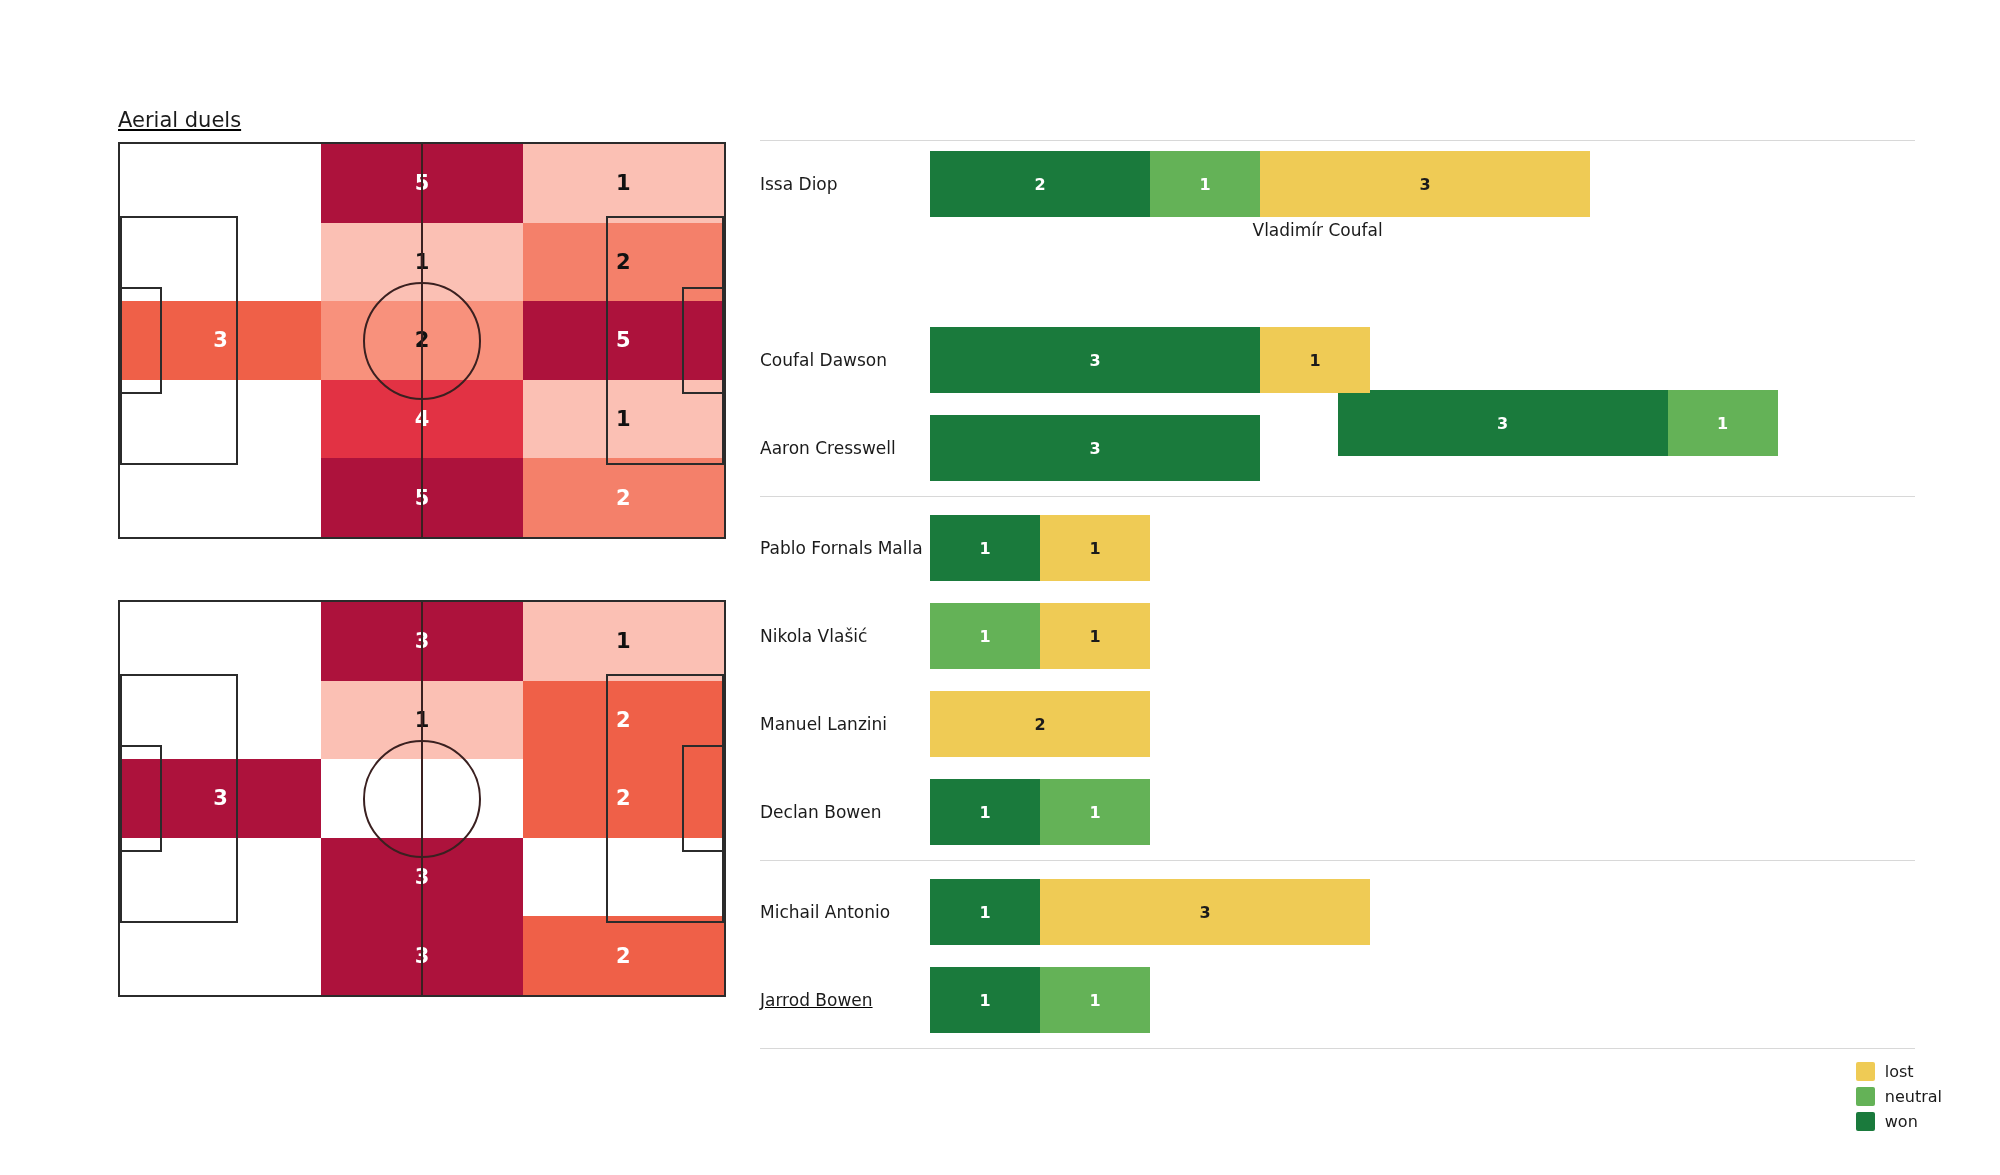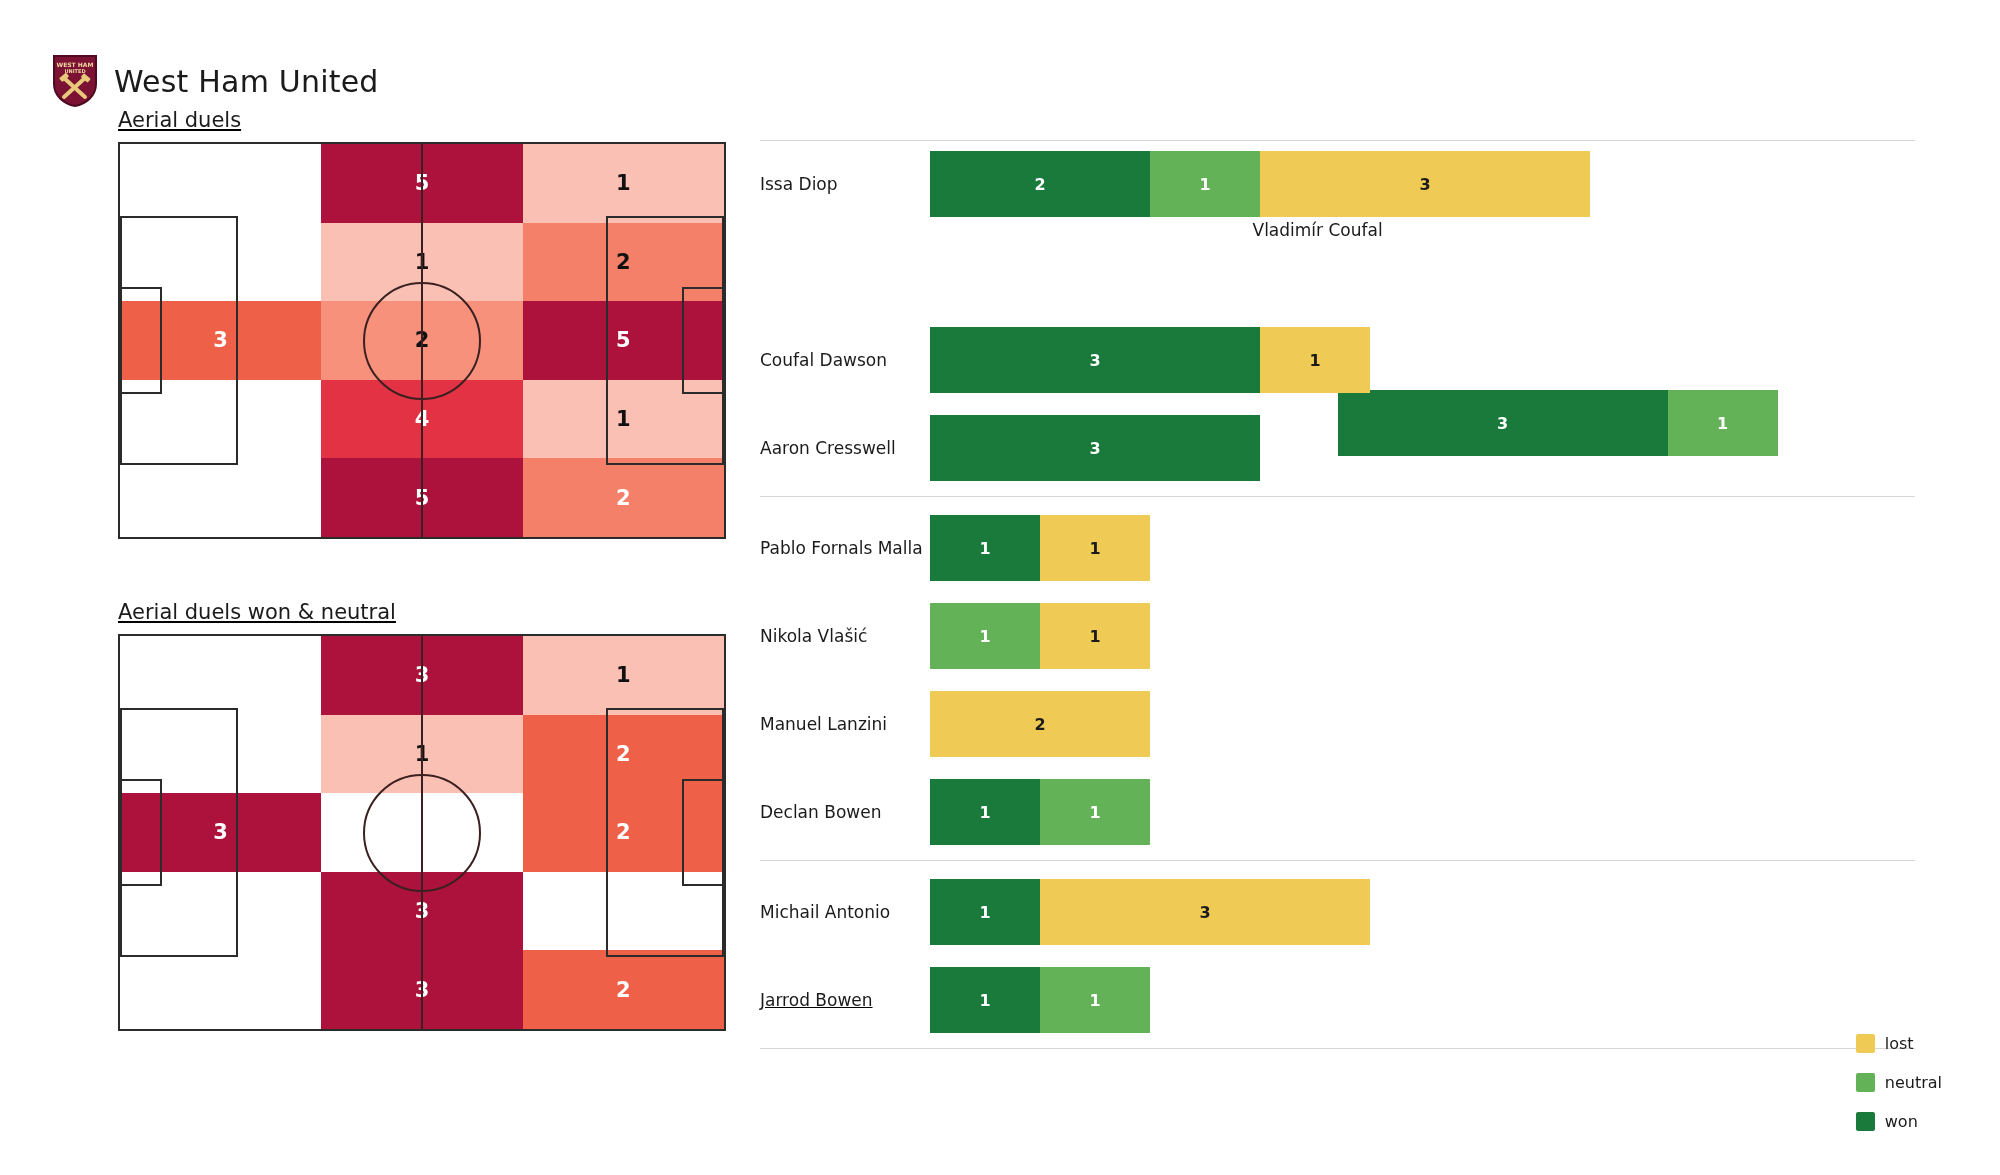--- a/index.html
+++ b/index.html
@@ -89,48 +89,31 @@
     display: flex; align-items: center; justify-content: center;
     font-size: 16px; font-weight: bold;
   }
   .seg.won     { background: #1a7a3c; color: #ffffff; }
   .seg.neutral { background: #64b257; color: #ffffff; }
   .seg.lost    { background: #efcb55; color: #1b1b1b; }
 
   
   .legend {
     position: absolute; right: 58px; bottom: 44px;
-    display: flex; flex-direction: column; gap: 20px;
+    display: flex; flex-direction: column; gap: 6px;
   }
   .legend-item { display: flex; align-items: center; gap: 10px; }
   .legend-swatch { width: 19px; height: 19px; border-radius: 2px; }
   .legend-text { font-size: 16px; color: #1b1b1b; }
 </style>
 </head>
 <body>
 
 <div id="root">
 
-  <div class="team-header">
-    <span class="crest">
-      <svg width="46" height="54" viewBox="0 0 46 54" aria-hidden="true">
-        <path d="M2 2 H44 V30 C44 42 34 50 23 52 C12 50 2 42 2 30 Z" fill="#7b1233" stroke="#4d0a20" stroke-width="2"></path>
-        <rect x="6" y="6" width="34" height="10" fill="#7b1233"></rect>
-        <text x="23" y="13" font-size="6" fill="#f0d9a0" text-anchor="middle" font-family="DejaVu Sans, sans-serif" font-weight="bold">WEST HAM</text>
-        <text x="23" y="19" font-size="5" fill="#f0d9a0" text-anchor="middle" font-family="DejaVu Sans, sans-serif" font-weight="bold">UNITED</text>
-        <g stroke="#e8c87a" stroke-width="4" stroke-linecap="round" fill="none">
-          <line x1="12" y1="24" x2="33" y2="43"></line>
-          <line x1="33" y1="24" x2="12" y2="43"></line>
-        </g>
-        <rect x="8" y="21" width="9" height="5" rx="1" fill="#e8c87a" transform="rotate(-40 12 24)"></rect>
-        <rect x="29" y="21" width="9" height="5" rx="1" fill="#e8c87a" transform="rotate(40 33 24)"></rect>
-      </svg>
-    </span>
-    <span class="team-title">West Ham United</span>
-  </div>
 
   <div class="pitch-panel" style="left:118px; top:108px;">
     <div class="pitch-title">Aerial duels</div>
     <div class="pitch">
       <div class="cells" id="cells-0">
           <div class="cell dark-text" style="background: rgb(255, 255, 255);"></div>
           <div class="cell light-text" style="background: rgb(173, 18, 60);">5</div>
           <div class="cell dark-text" style="background: rgb(251, 192, 180);">1</div>
           <div class="cell dark-text" style="background: rgb(255, 255, 255);"></div>
           <div class="cell dark-text" style="background: rgb(251, 192, 180);">1</div>
@@ -150,21 +133,20 @@
         <div class="ln six-box-l"></div>
         <div class="ln pen-box-r"></div>
         <div class="ln six-box-r"></div>
         <div class="halfway"></div>
         <div class="centre-circle"></div>
       </div>
     </div>
   </div>
 
   <div class="pitch-panel" style="left:118px; top:600px;">
-    <div class="pitch-title">Aerial duels won &amp; neutral</div>
     <div class="pitch">
       <div class="cells" id="cells-1">
           <div class="cell dark-text" style="background: rgb(255, 255, 255);"></div>
           <div class="cell light-text" style="background: rgb(173, 18, 60);">3</div>
           <div class="cell dark-text" style="background: rgb(251, 192, 180);">1</div>
           <div class="cell dark-text" style="background: rgb(255, 255, 255);"></div>
           <div class="cell dark-text" style="background: rgb(251, 192, 180);">1</div>
           <div class="cell light-text" style="background: rgb(239, 96, 72);">2</div>
           <div class="cell light-text" style="background: rgb(173, 18, 60);">3</div>
           <div class="cell dark-text" style="background: rgb(255, 255, 255);"></div>

